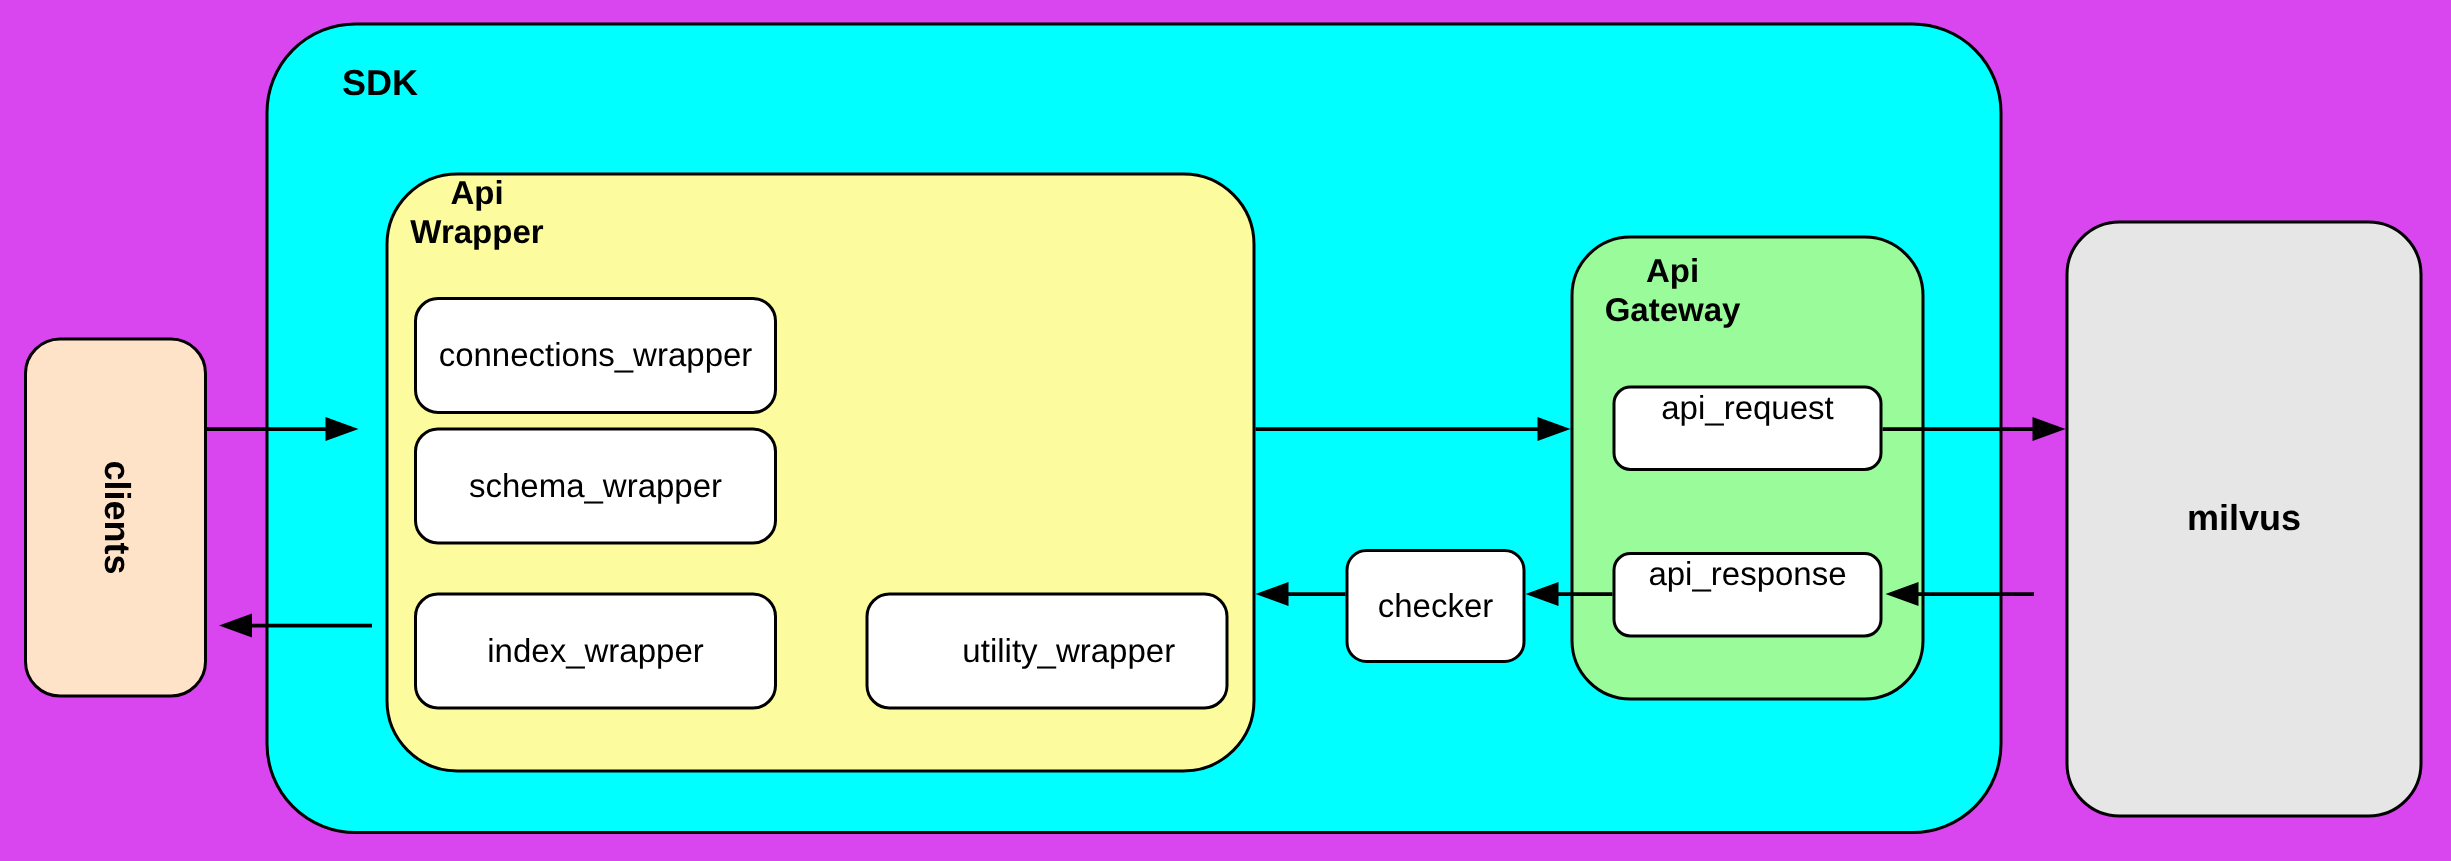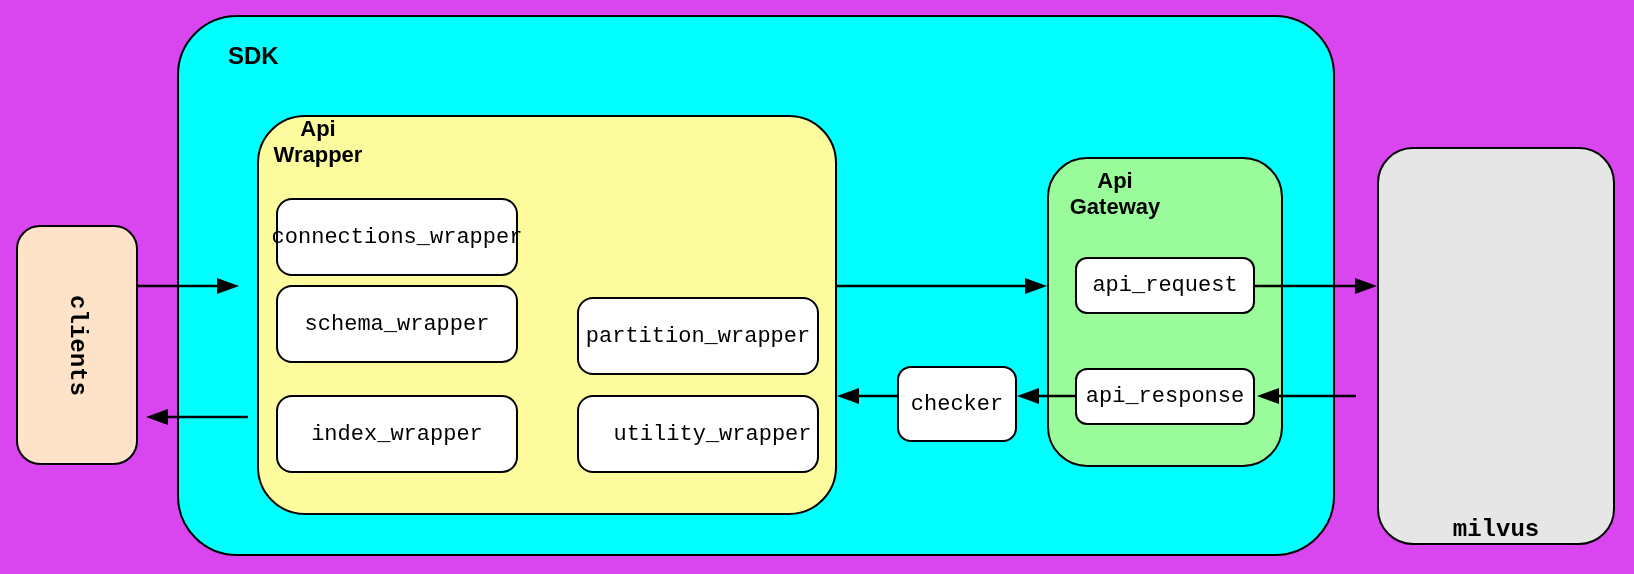--- a/index.html
+++ b/index.html
@@ -12,21 +12,20 @@
     position: relative;
     width: 1634px;
     height: 574px;
     background: #d946ef;
     overflow: hidden;
   }
   .box {
     position: absolute;
     box-sizing: border-box;
     border: 2px solid var(--c-border, #000);
-    font-family: Liberation Mono, monospace;
   }
   
   .sdk {
     left: 177px; top: 15px; width: 1158px; height: 541px;
     background: var(--c-sdk);
     border-radius: 60px;
   }
   .sdk-label {
     position: absolute; left: 228px; top: 42px;
     font-size: 24px; font-weight: bold; color: #000;
@@ -60,36 +59,36 @@
   }
   .clients .rot {
     transform: rotate(90deg);
     font-size: 24px; font-weight: bold; color: #000;
     white-space: nowrap;
   }
   .milvus {
     left: 1377px; top: 147px; width: 238px; height: 398px;
     background: var(--c-milvus);
     border-radius: 36px;
-    display: flex; align-items: flex-end; justify-content: center;
+    display: flex; align-items: center; justify-content: center;
     font-size: 24px; font-weight: bold; color: #000;
   }
   
   .wnode {
     width: 242px; height: 78px;
     background: var(--c-node);
     border-radius: 16px;
     display: flex; align-items: center; justify-content: center;
     font-size: 22px; color: #000;
   }
   .gnode {
     width: 180px; height: 57px;
     background: var(--c-node);
     border-radius: 12px;
-    display: flex; align-items: center; justify-content: center;
+    display: flex; justify-content: center;
     font-size: 22px; color: #000;
   }
   .checker {
     left: 897px; top: 366px; width: 120px; height: 76px;
     background: var(--c-node);
     border-radius: 14px;
     display: flex; align-items: center; justify-content: center;
     font-size: 22px; color: #000;
   }
   
@@ -113,23 +112,20 @@
   <div class="apiwrapper-label">
     <div>Api</div>
     <div>Wrapper</div>
   </div>
 
   <div class="box wnode" style="position:absolute; left:276px; top:198px;">
     <span>connections_wrapper</span>
   </div>
   <div class="box wnode" style="position:absolute; left:276px; top:285px;">
     <span>schema_wrapper</span>
-  </div>
-  <div class="box wnode" style="position:absolute; left:577px; top:297px;">
-    <span>partition_wrapper</span>
   </div>
   <div class="box wnode" style="position:absolute; left:276px; top:395px;">
     <span>index_wrapper</span>
   </div>
   <div class="box wnode" style="position:absolute; left:577px; top:395px;padding-left:29px;">
     <span>utility_wrapper</span>
   </div>
 
   <div class="box checker">
     <span>checker</span>

